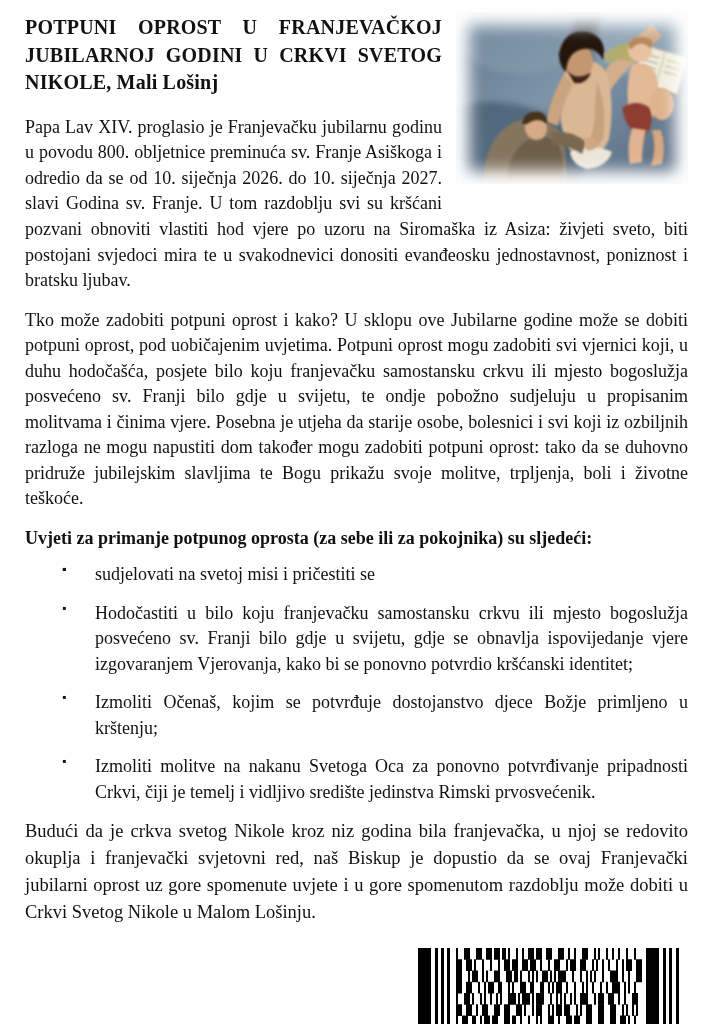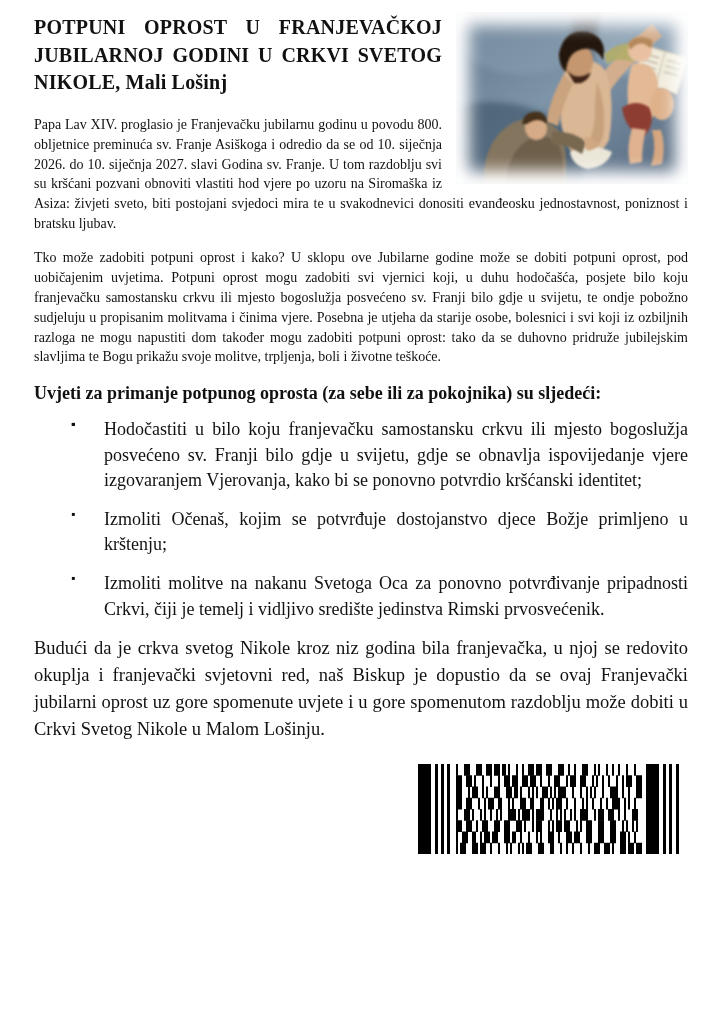--- a/index.html
+++ b/index.html
@@ -4,21 +4,21 @@
 <style>
   * { box-sizing: border-box; }
   html, body { margin: 0; padding: 0; background: #ffffff; }
   body {
     width: 712px; height: 1024px; overflow: hidden;
     font-family: "Liberation Serif", serif;
     color: #111;
   }
   .page {
     width: 712px; height: 848px;
-    padding: 12px 24px 0 34px;
+    padding: 12px 24px 0 25px;
     position: relative;
   }
 
   
   .painting-wrap {
     float: right;
     width: 232px; height: 172px;
     margin: 0 0 8px 14px;
     position: relative;
   }
@@ -31,21 +31,21 @@
 
   
   .doc-title {
     font-size: 20px; font-weight: bold;
     line-height: 1.38; letter-spacing: 0.2px;
     text-align: justify;
     max-width: 452px;
     margin: 2px 0 18px 0;
   }
   p.body {
-    font-size: 14px; line-height: 1.42;
+    font-size: 18px; line-height: 1.42;
     text-align: justify;
     margin: 0 0 14px 0;
   }
   .lead { font-weight: normal; }
   .cond-heading {
     font-size: 18px; font-weight: bold;
     margin: 16px 0 13px 0;
   }
   ul.conditions {
     list-style: none;
@@ -150,21 +150,21 @@
   <div class="doc-title">POTPUNI OPROST U FRANJEVAČKOJ JUBILARNOJ GODINI U CRKVI SVETOG NIKOLE, Mali Lošinj</div>
 
   <p class="body">Papa Lav XIV. proglasio je Franjevačku jubilarnu godinu u povodu 800. obljetnice preminuća sv. Franje Asiškoga i odredio da se od 10. siječnja 2026. do 10. siječnja 2027. slavi Godina sv. Franje. U tom razdoblju svi su kršćani pozvani obnoviti vlastiti hod vjere po uzoru na Siromaška iz Asiza: živjeti sveto, biti postojani svjedoci mira te u svakodnevici donositi evanđeosku jednostavnost, poniznost i bratsku ljubav.</p>
 
   <p class="body"><span class="lead">Tko može zadobiti potpuni oprost i kako?</span><span> U sklopu ove Jubilarne godine može se dobiti potpuni oprost, pod uobičajenim uvjetima. Potpuni oprost mogu zadobiti svi vjernici koji, u duhu hodočašća, posjete bilo koju franjevačku samostansku crkvu ili mjesto bogoslužja posvećeno sv. Franji bilo gdje u svijetu, te ondje pobožno sudjeluju u propisanim molitvama i činima vjere. Posebna je utjeha da starije osobe, bolesnici i svi koji iz ozbiljnih razloga ne mogu napustiti dom također mogu zadobiti potpuni oprost: tako da se duhovno pridruže jubilejskim slavljima te Bogu prikažu svoje molitve, trpljenja, boli i životne teškoće.</span></p>
 
   <div class="cond-heading">Uvjeti za primanje potpunog oprosta (za sebe ili za pokojnika) su sljedeći:</div>
 
   <ul class="conditions">
     <li><span class="bullet-marker">▪</span></li>
-    <li><span class="bullet-marker">▪</span></li>
+    <li><span class="bullet-marker">▪</span><span>sudjelovati na svetoj misi i pričestiti se</span></li>
     <li><span class="bullet-marker">▪</span><span>Hodočastiti u bilo koju franjevačku samostansku crkvu ili mjesto bogoslužja posvećeno sv. Franji bilo gdje u svijetu, gdje se obnavlja ispovijedanje vjere izgovaranjem Vjerovanja, kako bi se ponovno potvrdio kršćanski identitet;</span></li>
     <li><span class="bullet-marker">▪</span><span>Izmoliti Očenaš, kojim se potvrđuje dostojanstvo djece Božje primljeno u krštenju;</span></li>
     <li><span class="bullet-marker">▪</span><span>Izmoliti molitve na nakanu Svetoga Oca za ponovno potvrđivanje pripadnosti Crkvi, čiji je temelj i vidljivo središte jedinstva Rimski prvosvećenik.</span></li>
   </ul>
 
   <p class="closing">Budući da je crkva svetog Nikole kroz niz godina bila franjevačka, u njoj se redovito okuplja i franjevački svjetovni red, naš Biskup je dopustio da se ovaj Franjevački jubilarni oprost uz gore spomenute uvjete i u gore spomenutom razdoblju može dobiti u Crkvi Svetog Nikole u Malom Lošinju.</p>
 
   <div class="footer">
 
     <div class="barcode-box">

